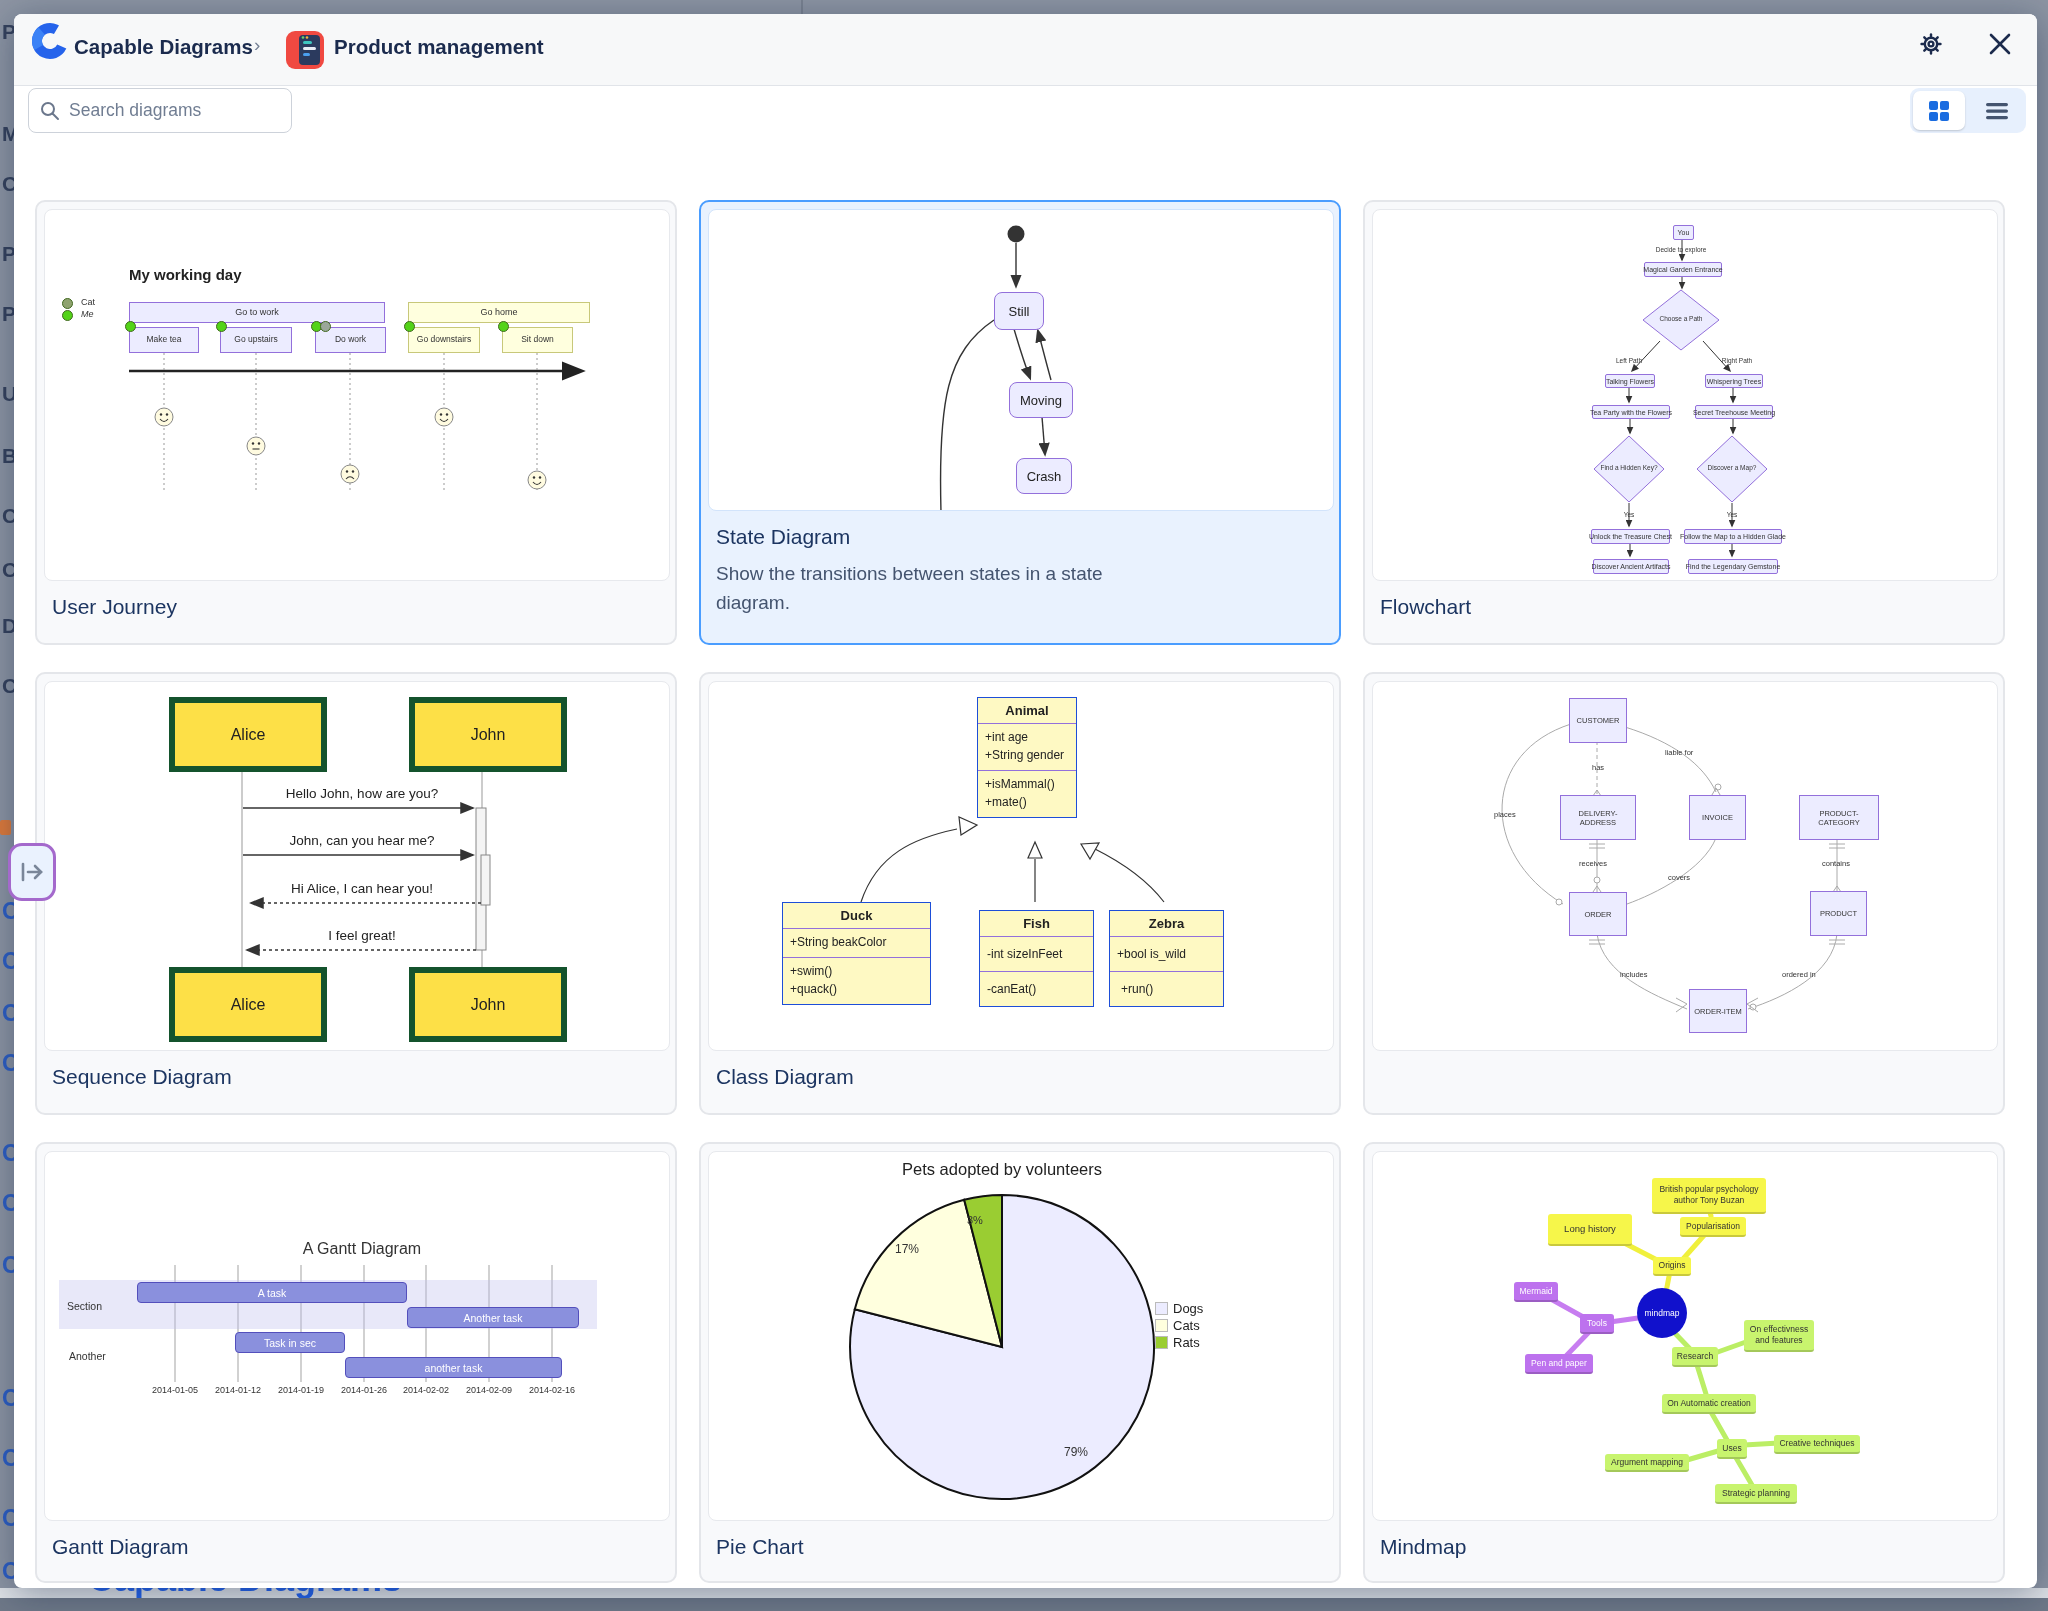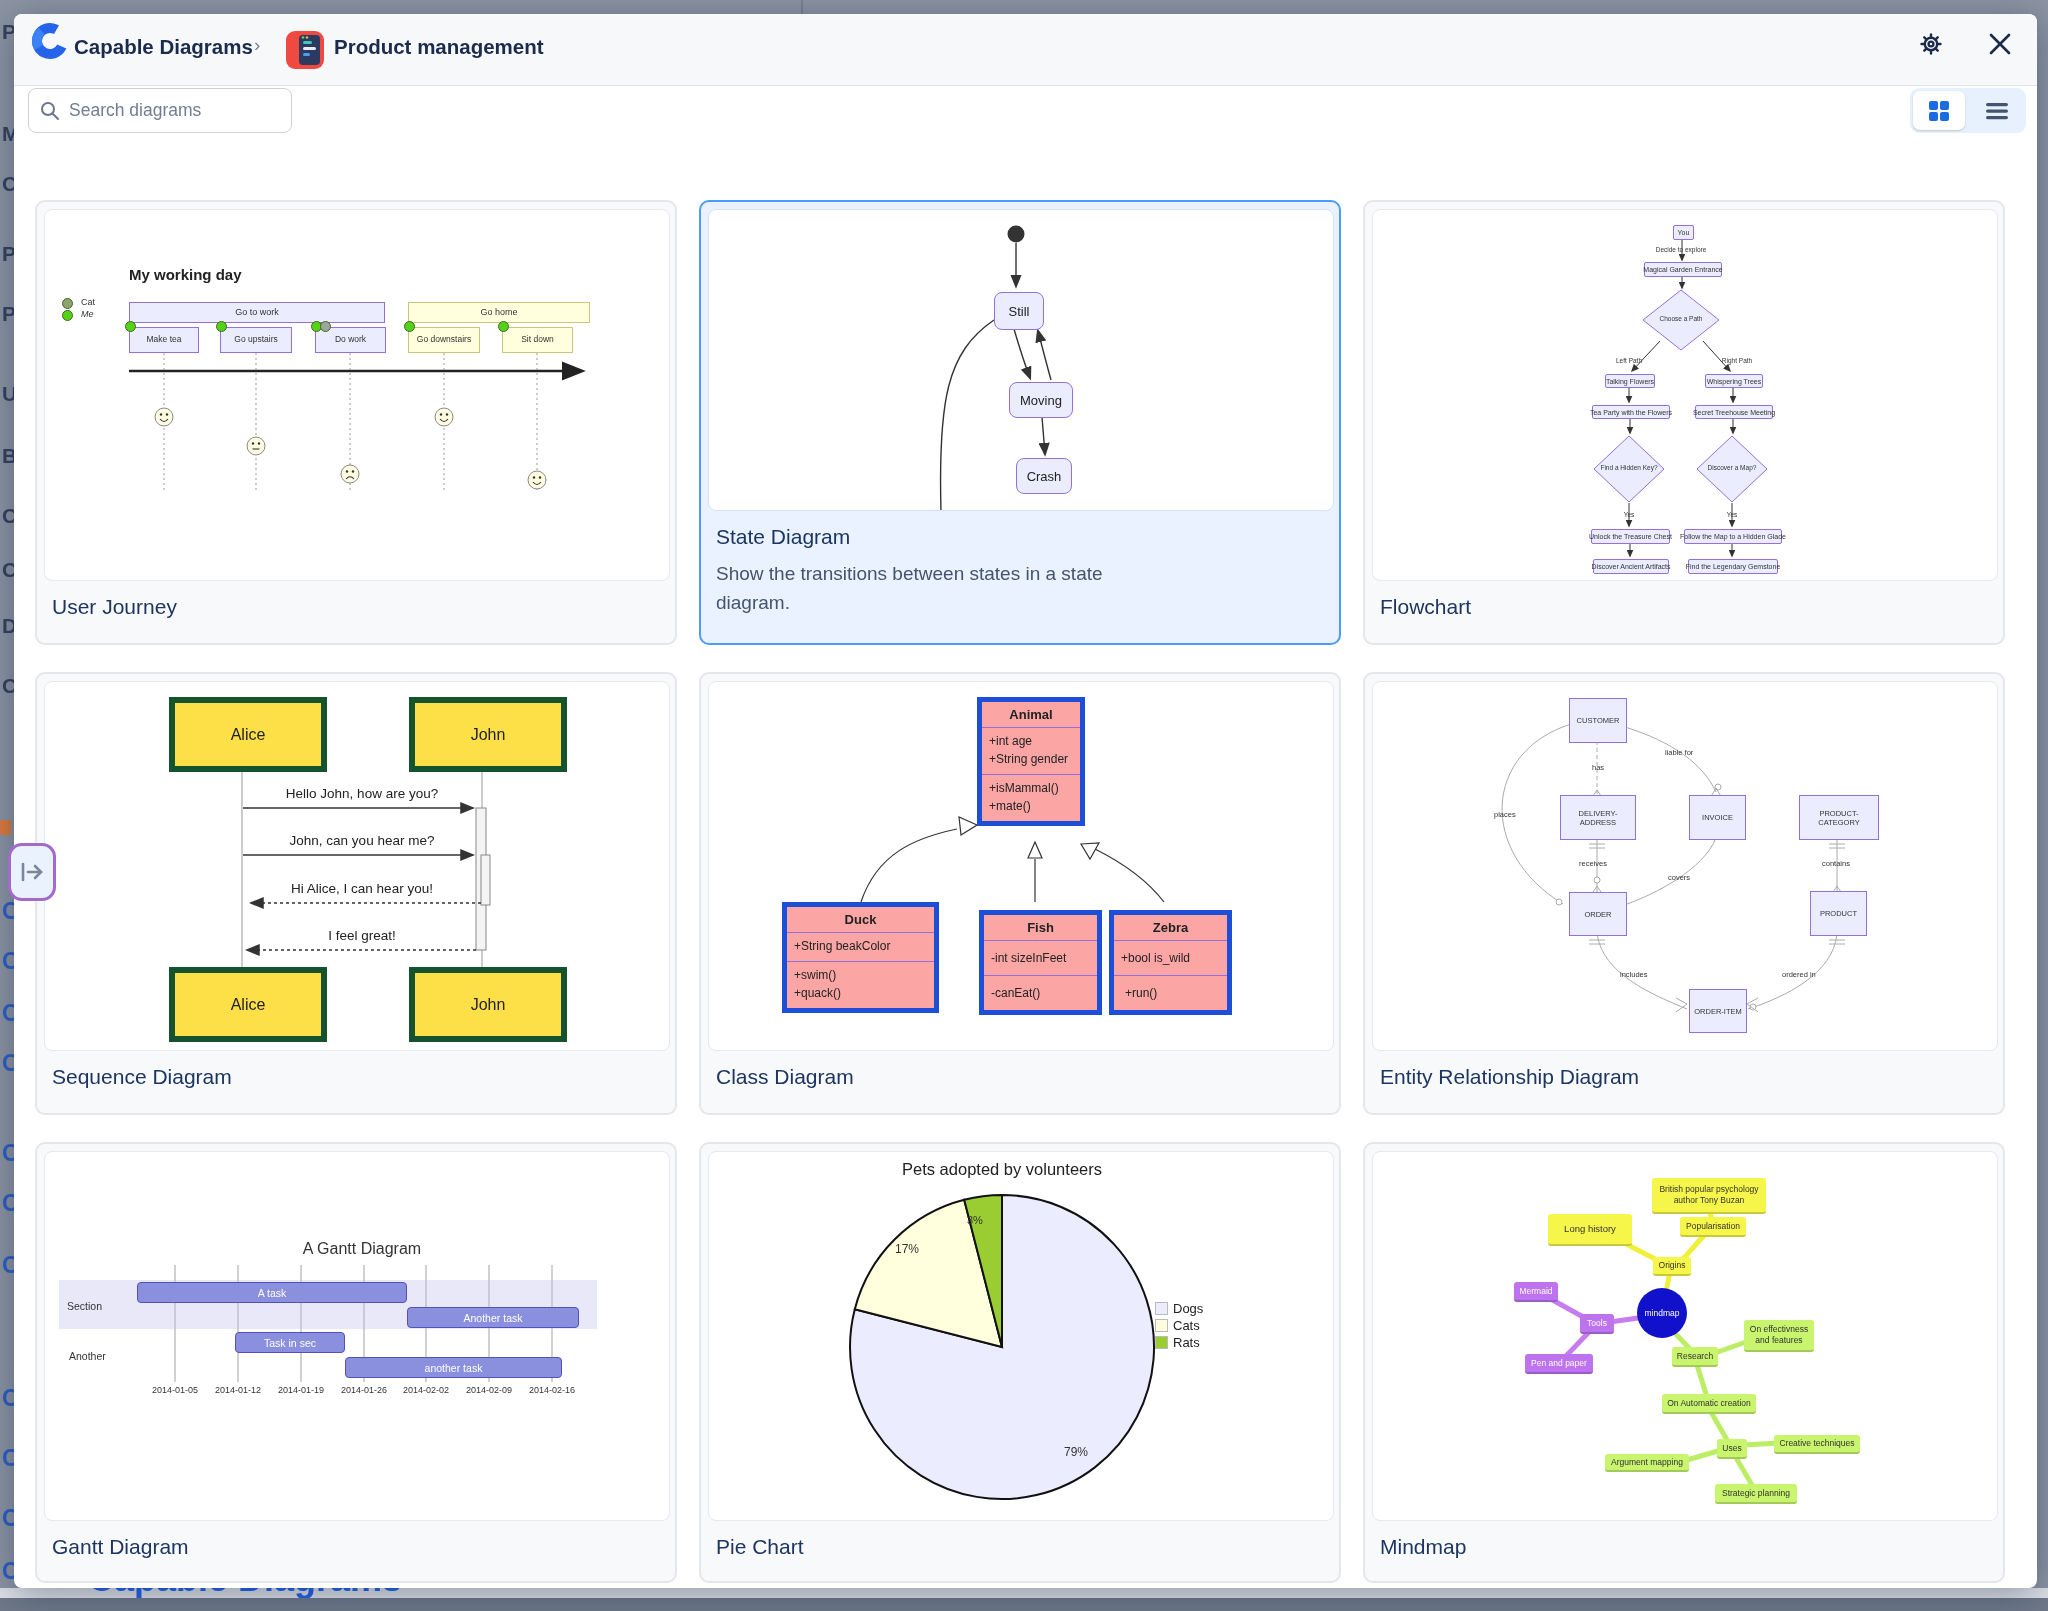--- a/index.html
+++ b/index.html
@@ -53,21 +53,21 @@
   .jtask{top:117px;height:26px;font-size:8.5px}
   .jyel{background:#ffffde;border:1px solid #c8c87a}
   
   .stnode{background:#ECECFF;border:1px solid #9370DB;border-radius:8px;font-size:13px;position:absolute;
           display:flex;align-items:center;justify-content:center;color:#222}
   
   .seq-actor{position:absolute;width:146px;height:63px;background:#fde047;border:6px solid #14532d;
              display:flex;align-items:center;justify-content:center;font-size:16px;color:#222}
   .seq-msg{position:absolute;width:240px;left:197px;text-align:center;font-size:13.5px;color:#222}
   
-  .cls{position:absolute;background:#fca5a5;border:5px solid #1d4ed8;font-size:12px;color:#222}
+  .cls{position:absolute;background:#fef9c3;border:1px solid #1d4ed8;font-size:12px;color:#222}
   .cls .t{font-weight:700;font-size:13px;text-align:center;padding:5px 3px;border-bottom:1px solid #9370DB}
   .cls .s{border-bottom:1px solid #9370DB;padding:4px 0 6px 0}
   .cls .s:last-child{border-bottom:none}
   .cls .r{padding:2px 7px;text-align:left}
   
   .ent{position:absolute;background:#ECECFF;border:1px solid #9370DB;display:flex;align-items:center;
        justify-content:center;font-size:7.5px;color:#333;text-align:center;line-height:1.2}
   .erl{position:absolute;font-size:7.5px;color:#333}
   
   .fnode{position:absolute;background:#ECECFF;border:1px solid #9370DB;border-radius:2px;display:flex;
@@ -483,23 +483,20 @@
         <div class="ent" style="left:316px;top:307px;width:56px;height:42px">ORDER-ITEM</div>
         <span class="erl" style="left:121px;top:128px">places</span>
         <span class="erl" style="left:219px;top:81px">has</span>
         <span class="erl" style="left:292px;top:66px">liable for</span>
         <span class="erl" style="left:206px;top:177px">receives</span>
         <span class="erl" style="left:295px;top:191px">covers</span>
         <span class="erl" style="left:449px;top:177px">contains</span>
         <span class="erl" style="left:247px;top:288px">includes</span>
         <span class="erl" style="left:409px;top:288px">ordered in</span>
       </div>
-      <div class="cfoot">
-        <div class="ctitle">Entity Relationship Diagram</div>
-      </div>
     </div>
 
     <div class="card">
       <div class="thumb h368">
         <div class="gtitle">A Gantt Diagram</div>
         <svg class="abs" style="left:0;top:0" width="624" height="368">
           <g stroke="#999" stroke-width="0.9">
             <line x1="130" y1="113" x2="130" y2="230"></line>
               <line x1="193" y1="113" x2="193" y2="230"></line>
             <line x1="256" y1="113" x2="256" y2="230"></line>

